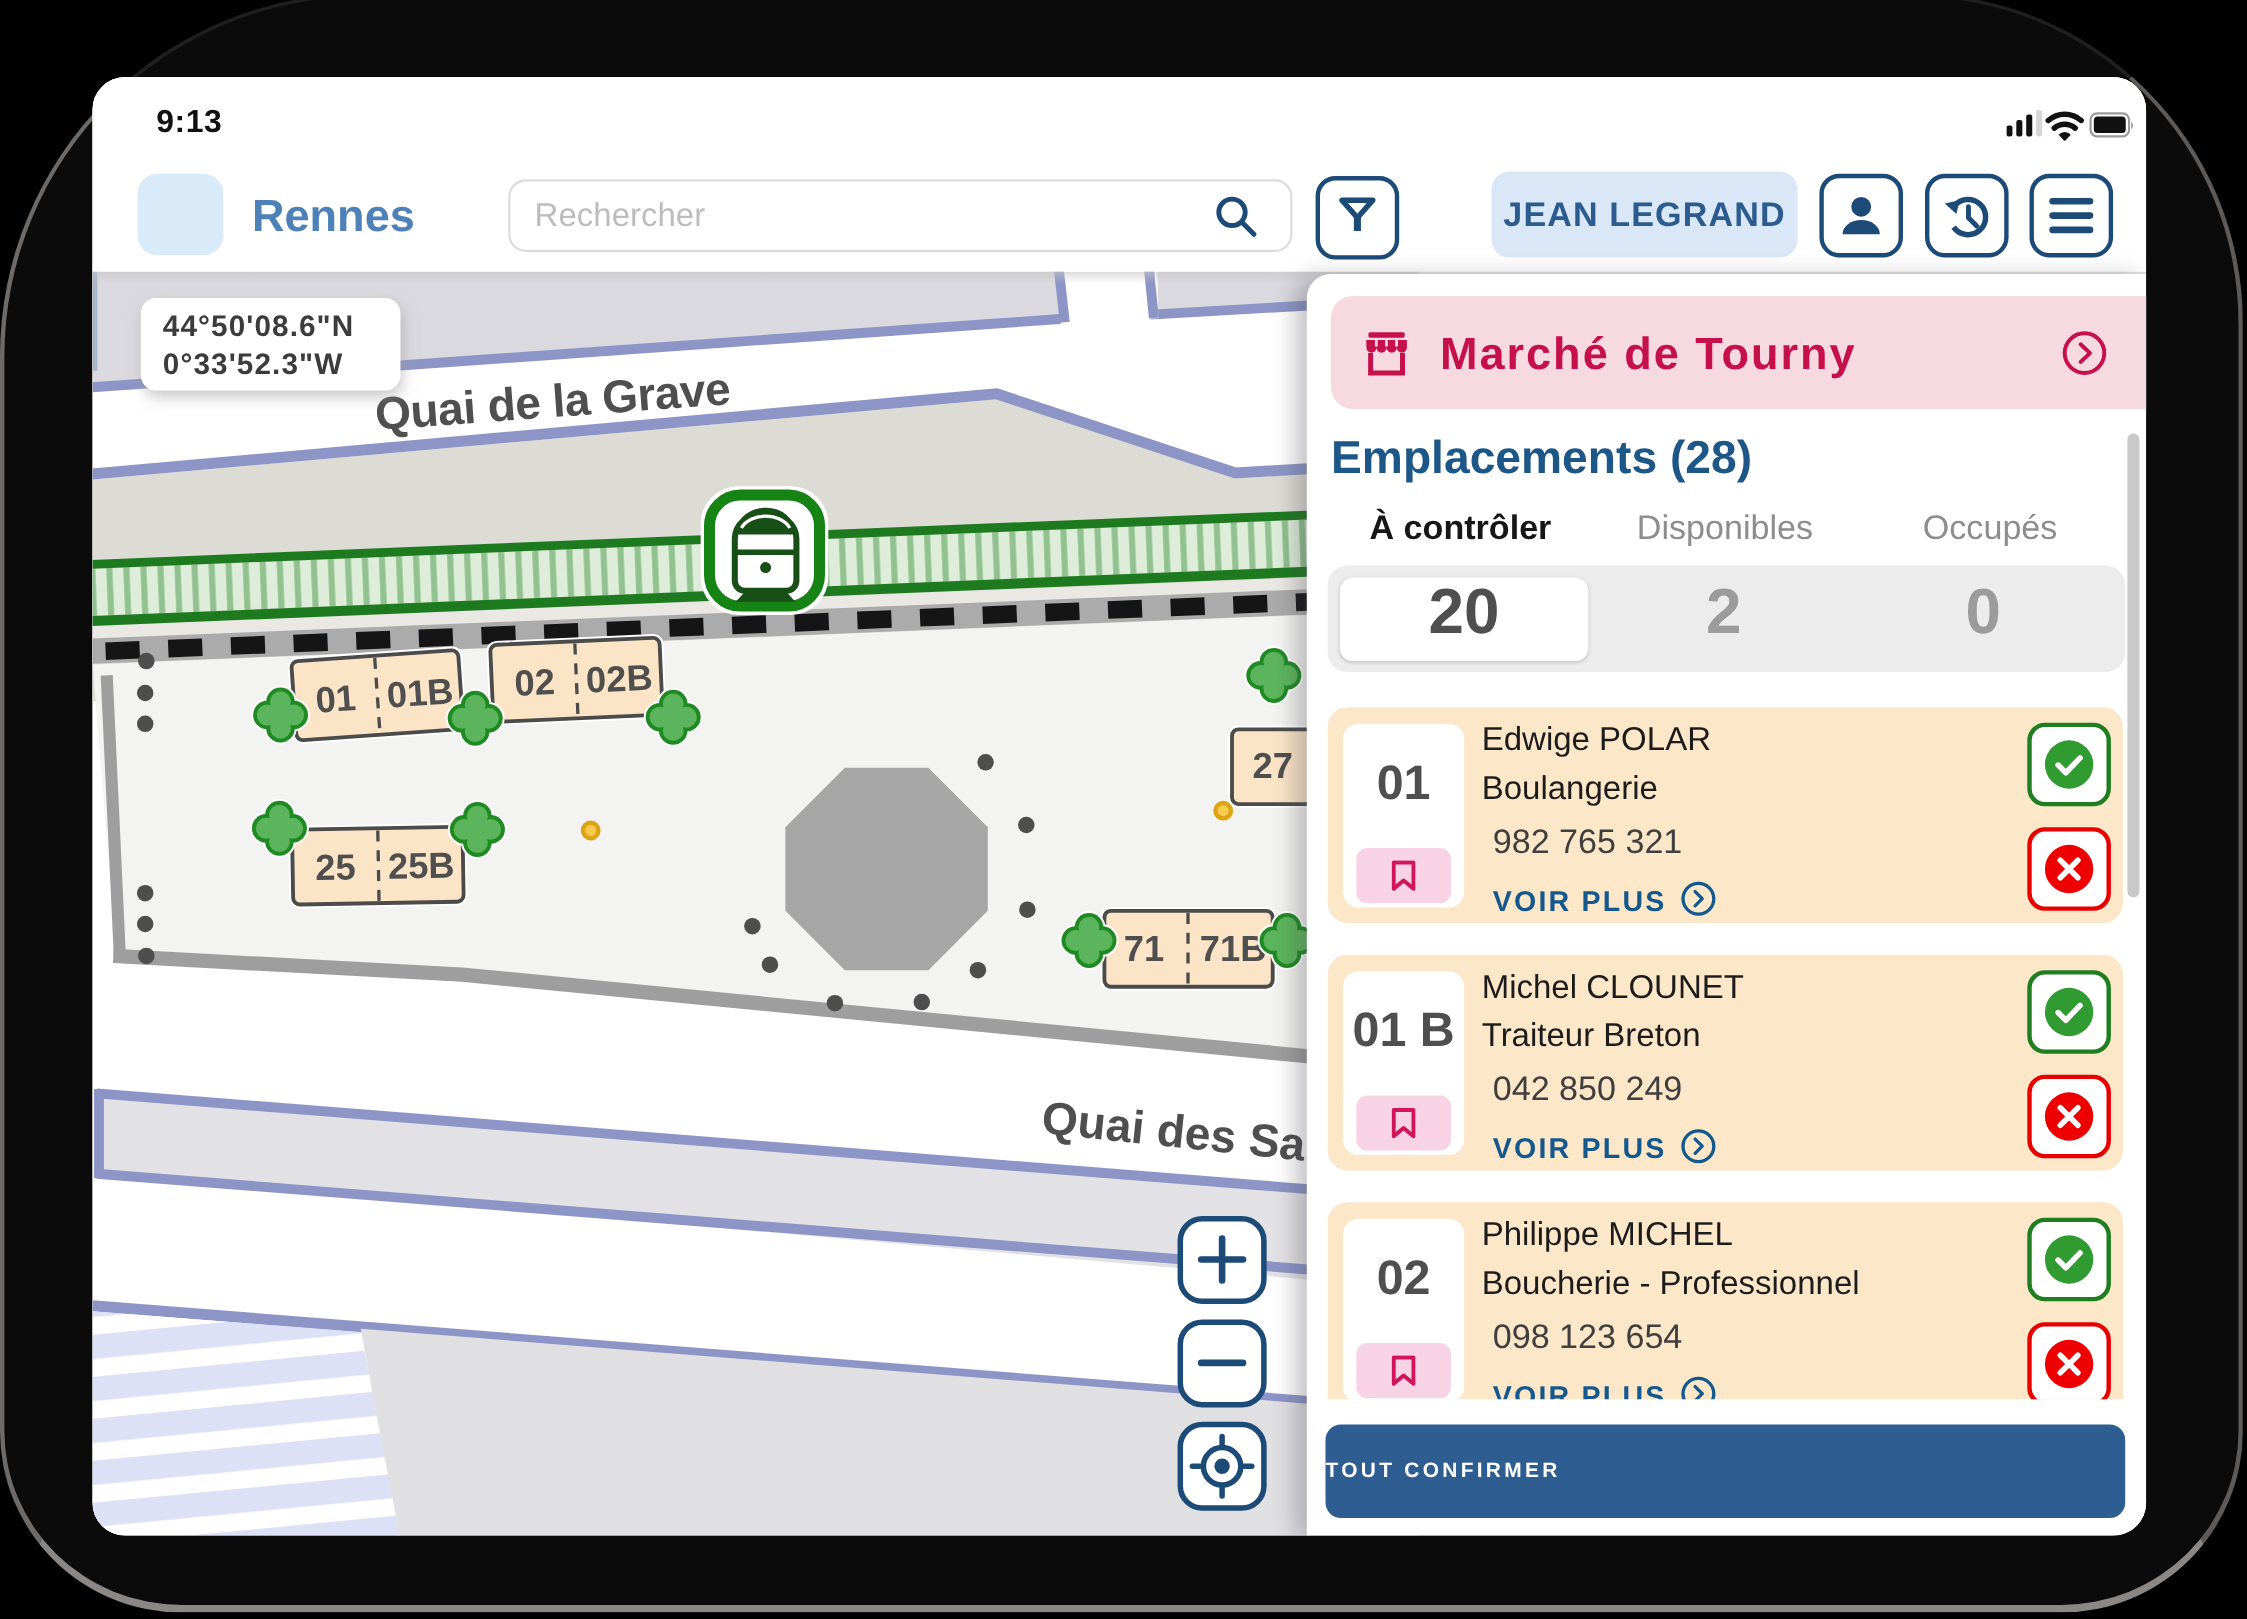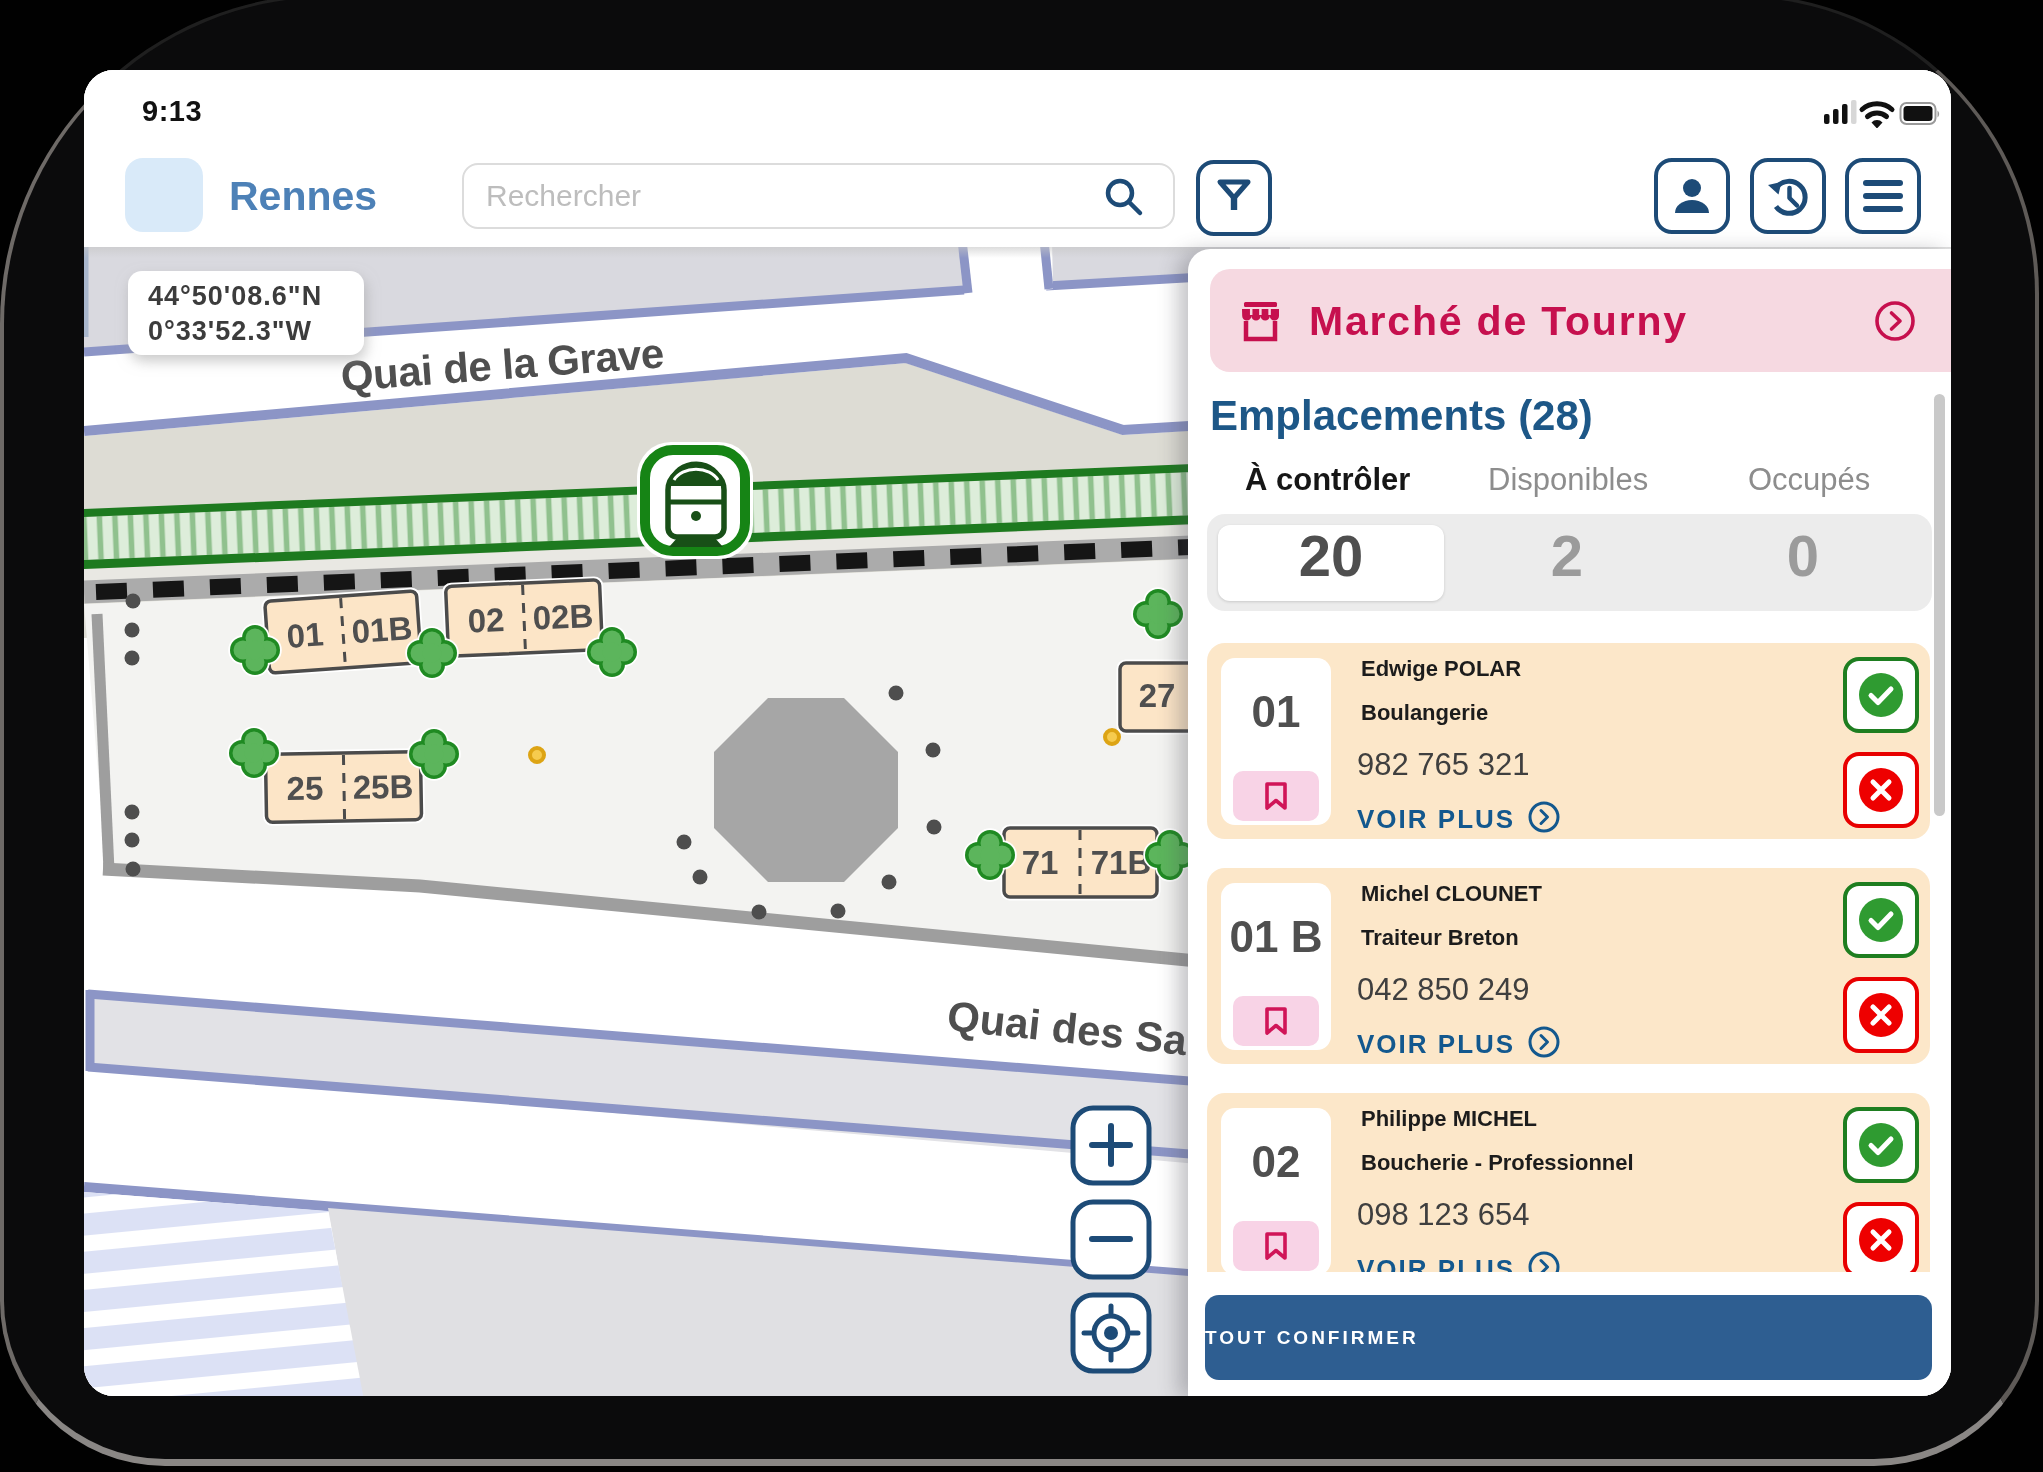--- a/index.html
+++ b/index.html
@@ -36,21 +36,21 @@
   #tab2{left:300px;color:#8d8d8d;}
   #tab3{left:560px;color:#8d8d8d;}
   #stats{left:19px;top:265px;width:725px;height:97px;background:#ececec;border-radius:18px;padding-left:28px;}
   #statbox{position:absolute;left:11px;top:11px;width:226px;height:76px;background:#fff;border-radius:12px;box-shadow:0 1px 3px rgba(0,0,0,.15);}
   .statnum{position:absolute;top:8px;font-size:58px;font-weight:700;}
   #cards{left:0;top:381px;width:763px;height:642px;overflow:hidden;}
   .card{position:absolute;left:19px;width:723px;height:196px;background:#fce7c9;border-radius:18px;}
   .numbox{position:absolute;left:14px;top:15px;width:110px;height:167px;background:#fff;border-radius:14px;}
   .numbox .num{display:block;text-align:center;margin-top:29px;font-size:44px;font-weight:600;color:#4f4f4f;}
   .bkmk{position:absolute;left:12px;top:113px;width:86px;height:50px;background:#f8d3e6;border-radius:10px;}
-  .ctxt{position:absolute;left:154px;font-weight:700;font-size:22px;color:#1c1c1c;}
+  .ctxt{position:absolute;left:140px;font-weight:400;font-size:30px;color:#1c1c1c;}
   .cphone{position:absolute;left:150px;font-size:31px;color:#3f3f3f;}
   .cmore{position:absolute;left:150px;font-size:26px;font-weight:700;color:#13588e;letter-spacing:2px;}
   .okbtn,.kobtn{position:absolute;left:636px;width:76px;height:76px;background:#fff;border-radius:16px;}
   .okbtn{top:14px;border:4px solid #1e7e20;}
   .kobtn{top:109px;border:4px solid #e80000;}
   #confirm{left:17px;top:1046px;width:727px;height:85px;background:#2e5e91;border-radius:14px;color:#fff;text-align:left;line-height:85px;font-size:19px;font-weight:700;letter-spacing:3px;}
   #sbar{left:746px;top:145px;width:11px;height:422px;background:#c9c9c9;border-radius:6px;}
 </style>
 </head>
 <body>
@@ -307,20 +307,21 @@
         </svg>
       </div>
 
       <div id="fbtn" class="abs sqbtn">
         <svg width="68" height="68" viewBox="0 0 68 68">
           <path d="M20 18 L48 18 L34 34 Z" fill="none" stroke="#1d4b77" stroke-width="5" stroke-linejoin="round"></path>
           <rect x="30.8" y="31" width="6.4" height="15" fill="#1d4b77"></rect>
         </svg>
       </div>
 
+      <div id="chip" class="abs">JEAN LEGRAND</div>
 
       <div id="pbtn" class="abs sqbtn">
         <svg width="68" height="68" viewBox="0 0 68 68">
           <circle cx="34" cy="26" r="9" fill="#1d4b77"></circle>
           <path d="M17 51 a17 13 0 0 1 34 0 Z" fill="#1d4b77"></path>
         </svg>
       </div>
 
       <div id="hbtn" class="abs sqbtn">
         <svg width="68" height="68" viewBox="0 0 68 68">

